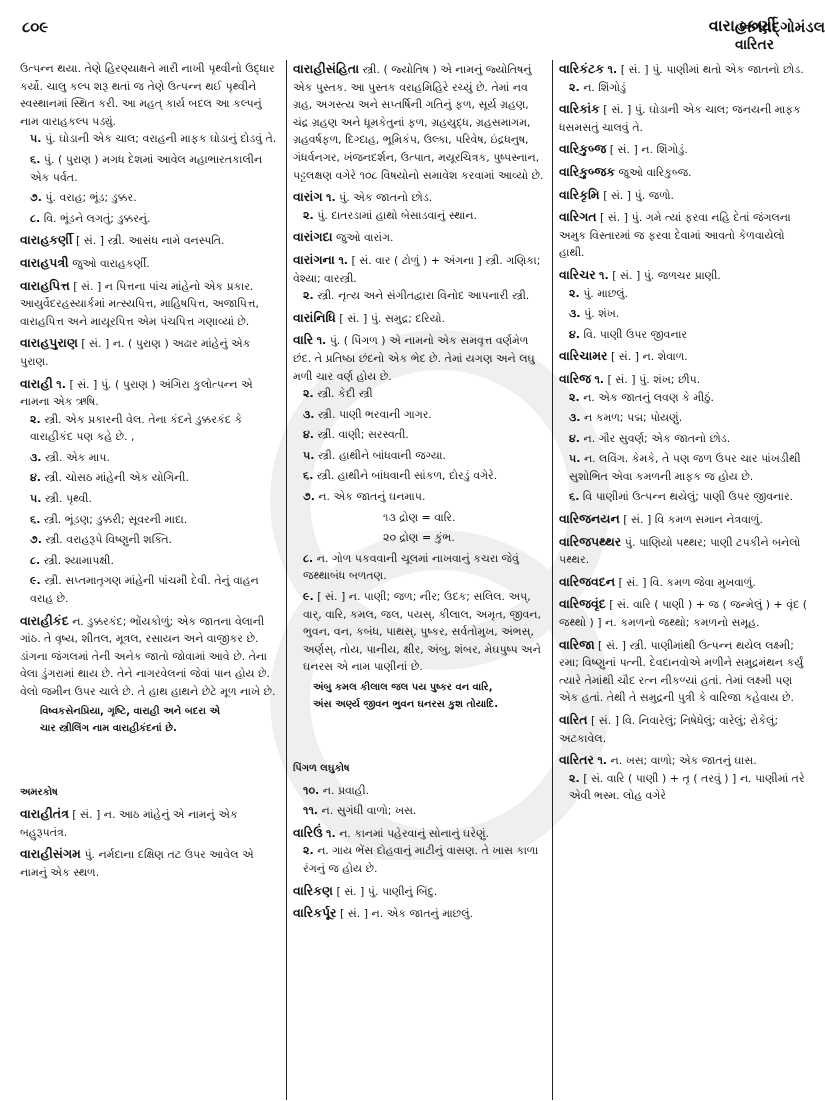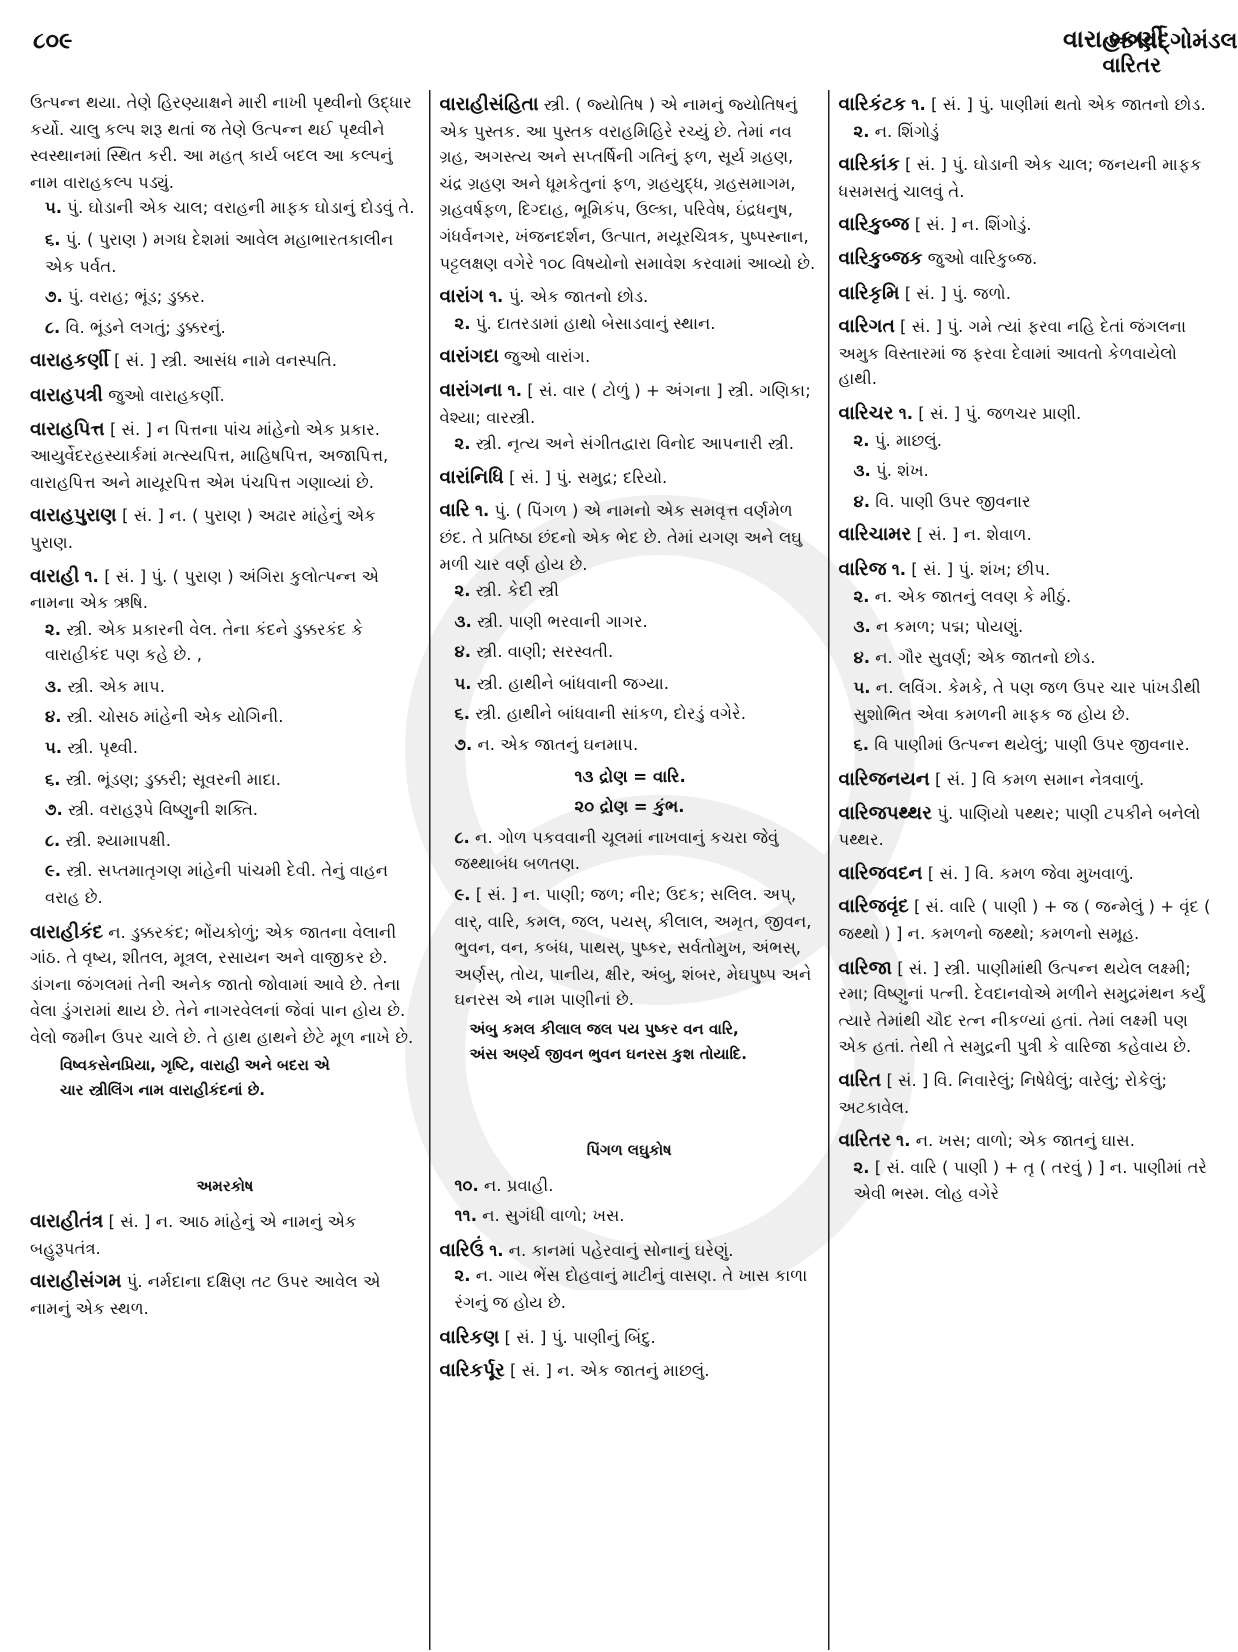--- a/index.html
+++ b/index.html
@@ -29,22 +29,22 @@
     font-size: 11px; line-height: 17.6px;
   }
   .col + .col { border-left: 1.5px solid #222; }
   .col-1 { padding-left: 0; }
   .entry { margin-bottom: 4px; }
   .headword { font-weight: bold; font-size: 12.5px; margin-top: 23px; }
   .sense { margin: 0 0 3px 0; }
   .sub { padding-left: 10px; }
   .num { font-weight: bold; }
   .quote { font-size: 10px; font-weight: bold; padding-left: 20px; line-height: 15px; margin: 2px 0; }
-  .source { text-align: center; font-size: 10px; font-weight: bold; margin-bottom: 5px; margin-top: 48px; }
-  .formula { padding-left: 90px; font-weight: bold; }
+  .source { text-align: left; font-size: 10px; font-weight: bold; margin-bottom: 5px; margin-top: 48px; }
+  .formula { padding-left: 90px; }
 </style>
 </head>
 <body>
 
 <svg class="watermark" viewBox="0 0 360 560">
   <circle cx="180" cy="200" r="150" fill="none" stroke="#000" stroke-width="40"></circle>
   <circle cx="180" cy="400" r="150" fill="none" stroke="#000" stroke-width="40"></circle>
 </svg>
 
 <div class="header">

